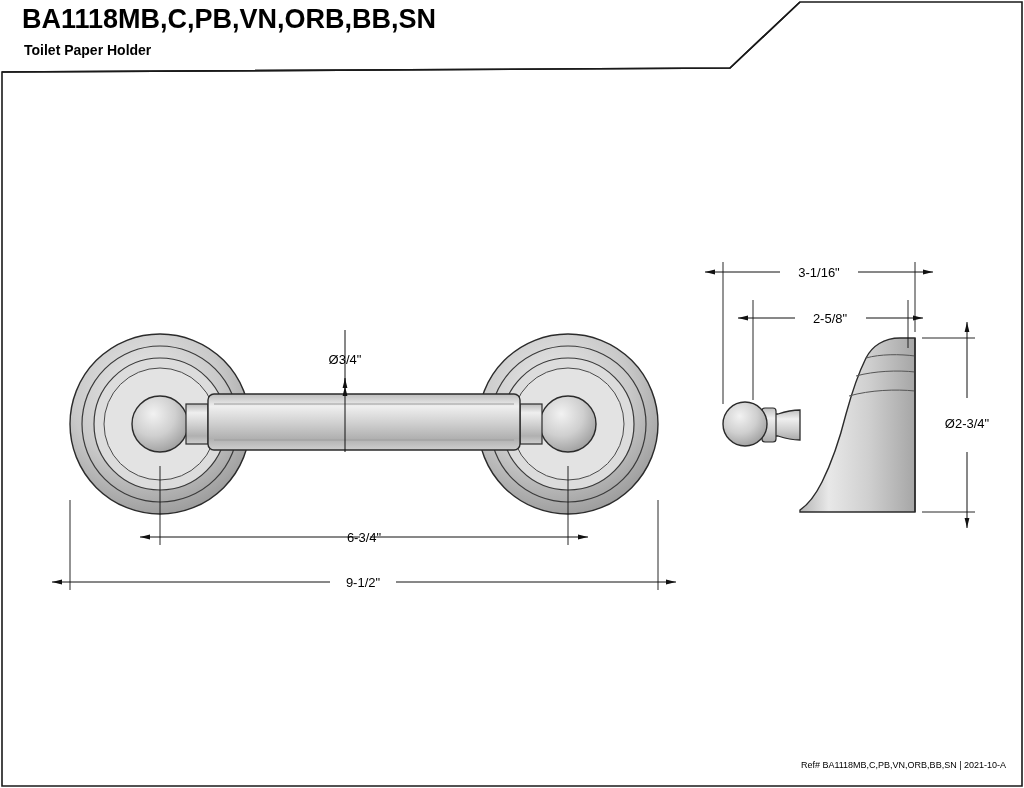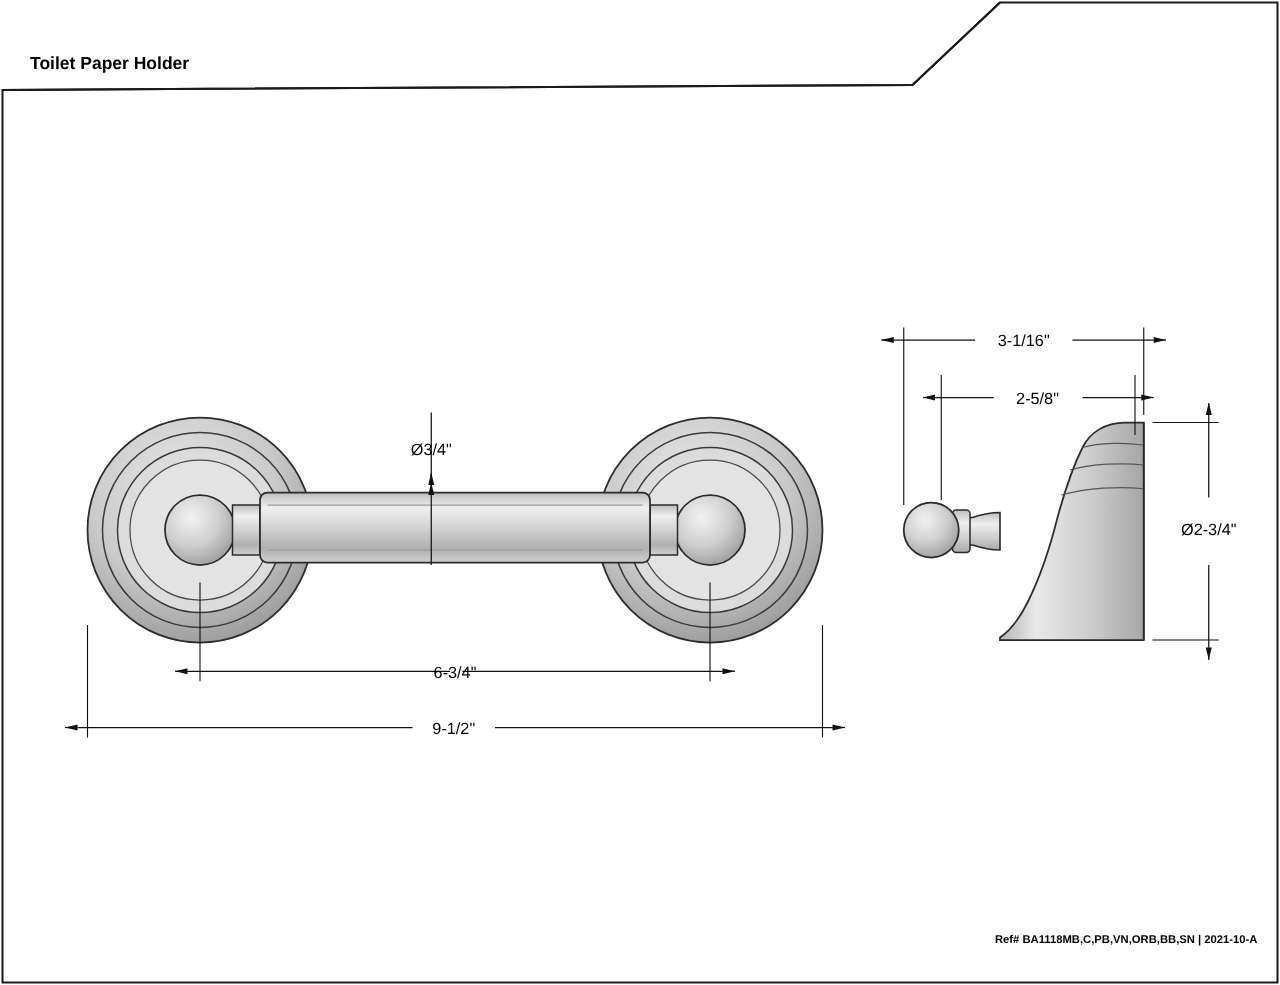--- a/index.html
+++ b/index.html
@@ -13,31 +13,32 @@
     position:absolute;left:22px;top:4px;
     font-size:27px;font-weight:700;letter-spacing:0px;
     font-family:"Liberation Sans", sans-serif;
     white-space:nowrap;
   }
   .subtitle{
     position:absolute;left:24px;top:42px;
     font-size:14px;font-weight:700;white-space:nowrap;
   }
   .footer{
-    position:absolute;right:18px;bottom:32px;
-    font-size:9px;font-weight:700;color:#000;white-space:nowrap;
+    position:absolute;right:18px;bottom:18px;
+    font-size:9px;font-weight:400;color:#000;white-space:nowrap;
   }
   svg{position:absolute;left:0;top:0;}
   .dimtext{font-family:"Liberation Sans", sans-serif;font-size:13px;fill:#000;}
 </style>
 </head>
 <body>
 
 <div id="sheet">
 
+  <div class="title">BA1118MB,C,PB,VN,ORB,BB,SN</div>
   <div class="subtitle">Toilet Paper Holder</div>
   <div class="footer">Ref# BA1118MB,C,PB,VN,ORB,BB,SN | 2021-10-A</div>
 
   <svg width="1024" height="788" viewBox="0 0 1024 788">
     <defs>
       <linearGradient id="gBar" x1="0" y1="0" x2="0" y2="1">
         <stop offset="0%" stop-color="#bdbdbd"></stop>
         <stop offset="22%" stop-color="#efefef"></stop>
         <stop offset="50%" stop-color="#d2d2d2"></stop>
         <stop offset="80%" stop-color="#b0b0b0"></stop>

